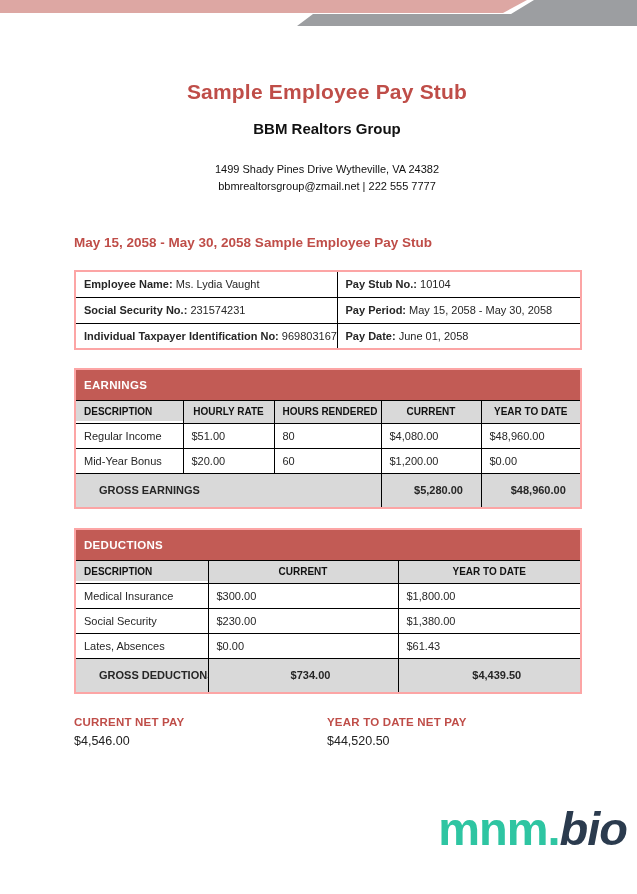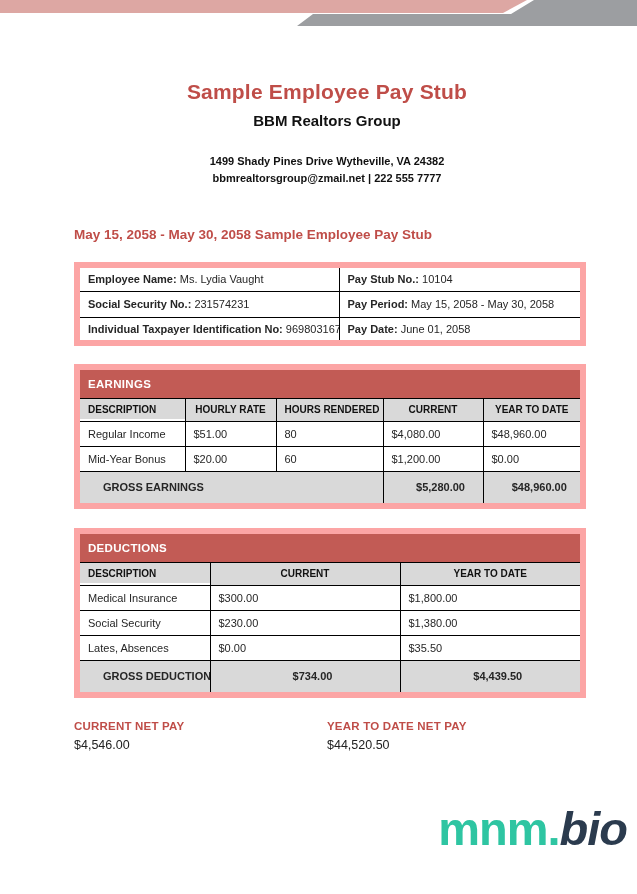--- a/index.html
+++ b/index.html
@@ -25,25 +25,25 @@
   }
   .band-gray{
     position:absolute;top:0;left:0;width:637px;height:26px;background:var(--gray-band);
     clip-path:polygon(534px 0,637px 0,637px 26px,297px 26px,313px 14px,511px 14px);
   }
   .content{position:absolute;top:0;left:74px;width:506px;}
   .doc-title{
     margin-top:80px;text-align:center;font-size:21px;font-weight:bold;color:var(--accent-red);
     letter-spacing:.2px;line-height:1.15;
   }
-  .company{margin-top:8px;text-align:center;font-size:15px;font-weight:bold;color:#111;}
-  .address-block{margin-top:24px;text-align:center;font-size:11px;font-weight:bold;color:#111;line-height:1.55;}
+  .company{margin-top:16px;text-align:center;font-size:15px;font-weight:bold;color:#111;}
+  .address-block{margin-top:24px;text-align:center;font-size:11px;font-weight:normal;color:#111;line-height:1.55;}
   .period-heading{margin-top:40px;font-size:13.5px;font-weight:bold;color:var(--accent-red);}
   table{border-collapse:collapse;width:506px;table-layout:fixed;}
-  table.outer{border:6px solid #fca5a5;}
+  table.outer{border:2px solid #fca5a5;}
   td,th{border:1.5px solid #000;font-size:11px;padding:0 8px;vertical-align:middle;overflow:hidden;white-space:nowrap;}
   .info-table{margin-top:20px;}
   .info-table td{height:26px;background:#fff;}
   .lbl{font-weight:bold;}
   .section-table{margin-top:0;}
   .earnings-wrap{margin-top:18px;}
   .deductions-wrap{margin-top:19px;}
   tr.section-bar td{
     background:var(--bar-red);color:#fff;font-weight:bold;font-size:11.5px;
     height:31px;letter-spacing:.3px;
@@ -193,21 +193,21 @@
           <td>$1,800.00</td>
         </tr>
         <tr class="data-row">
           <td class="desc">Social Security</td>
           <td>$230.00</td>
           <td>$1,380.00</td>
         </tr>
         <tr class="data-row">
           <td class="desc">Lates, Absences</td>
           <td>$0.00</td>
-          <td>$35.50</td>
+          <td>$61.43</td>
         </tr>
         <tr class="total-row">
           <td class="desc">GROSS DEDUCTIONS</td>
           <td>$734.00</td>
           <td>$4,439.50</td>
         </tr>
       </tbody>
         </table>
     </div>
 

